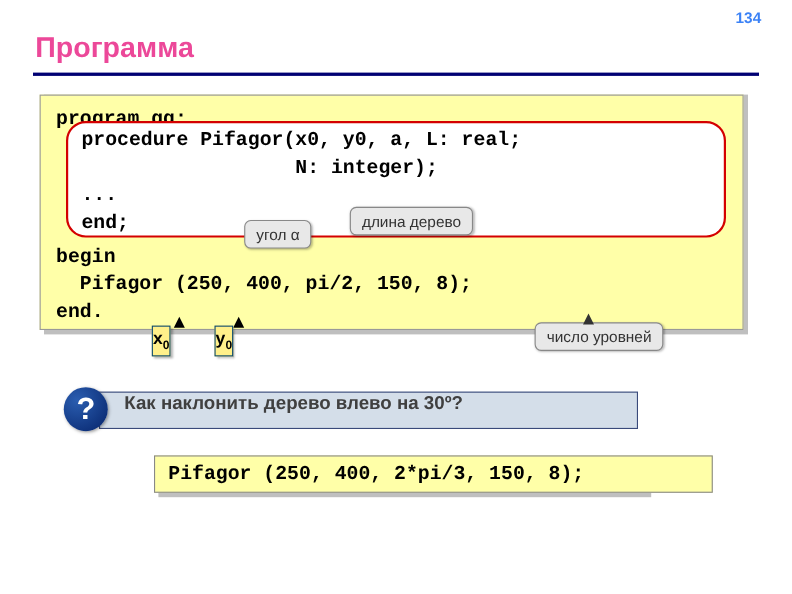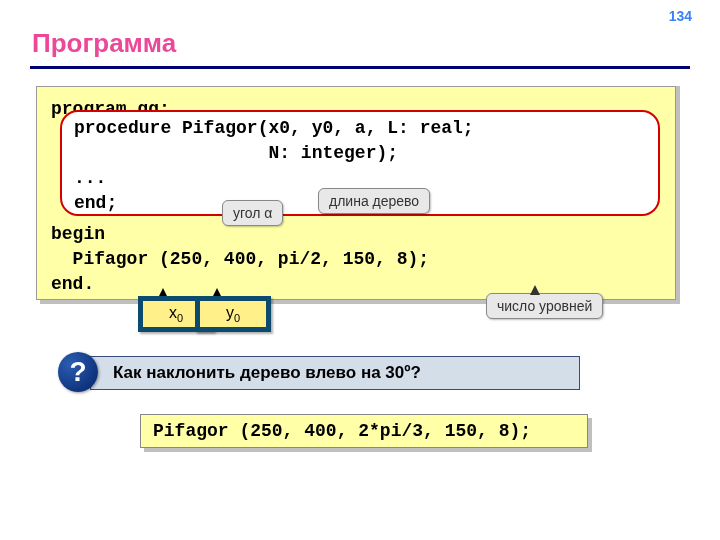--- a/index.html
+++ b/index.html
@@ -88,24 +88,24 @@
     color: #333;
     box-shadow: 1px 1px 2px rgba(0,0,0,0.25);
   }
   .label.angle { top: 188px; left: 222px; margin-top: 12px; }
   .label.len   { top: 188px; left: 318px; }
   .label.levels{ top: 293px; left: 486px; }
 
   .tag {
     position: absolute;
     background: #fff08a;
-    border: 5px solid #0c4a6e;
-    padding: 3px 26px;
+    border: 1px solid #0c4a6e;
+    padding: 3px 0;
     font-size: 16px;
-    font-weight: normal;
+    font-weight: bold;
     color: #000;
     box-shadow: 2px 2px 2px rgba(0,0,0,0.3);
   }
   .tag.x0 { top: 296px; left: 138px; }
   .tag.y0 { top: 296px; left: 195px; }
   .tag sub { font-size: 11px; }
 
   .spike {
     position: absolute;
     width: 0; height: 0;
@@ -116,25 +116,24 @@
 
   .question-bar {
     position: absolute;
     top: 356px;
     left: 90px;
     width: 490px;
     height: 34px;
     background: #d4dee9;
     border: 1.5px solid #3a4a7a;
     display: flex;
-    align-items: center;
     padding-left: 22px;
     font-size: 17px;
     font-weight: bold;
-    color: #000000;
+    color: #404040;
   }
   .q-mark {
     position: absolute;
     top: 352px;
     left: 58px;
     width: 40px; height: 40px;
     background: radial-gradient(circle at 30% 30%, #2a5db0, #05236a);
     border-radius: 50%;
     color: #fff;
     font-size: 28px;
@@ -149,21 +148,21 @@
     top: 418px;
     left: 144px;
     width: 448px;
     height: 34px;
     background: #bfbfbf;
   }
   .answer {
     position: absolute;
     top: 414px;
     left: 140px;
-    width: 448px;
+    width: 508px;
     height: 34px;
     background: #ffffa8;
     border: 1px solid #888;
     display: flex;
     align-items: center;
     padding-left: 12px;
     font-family: "Courier New", monospace;
     font-size: 18px;
     font-weight: bold;
     color: #000;

